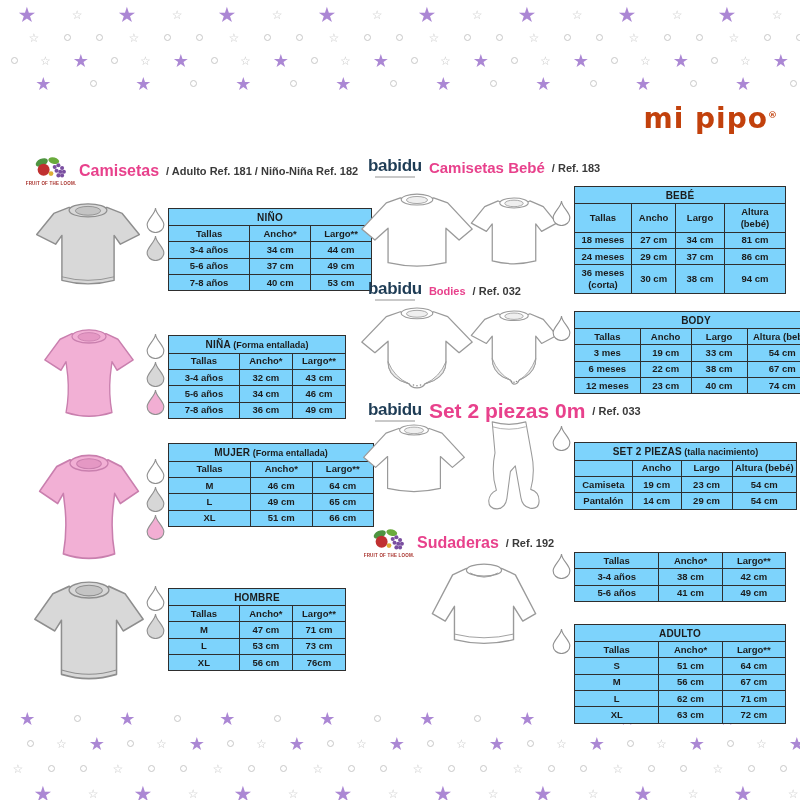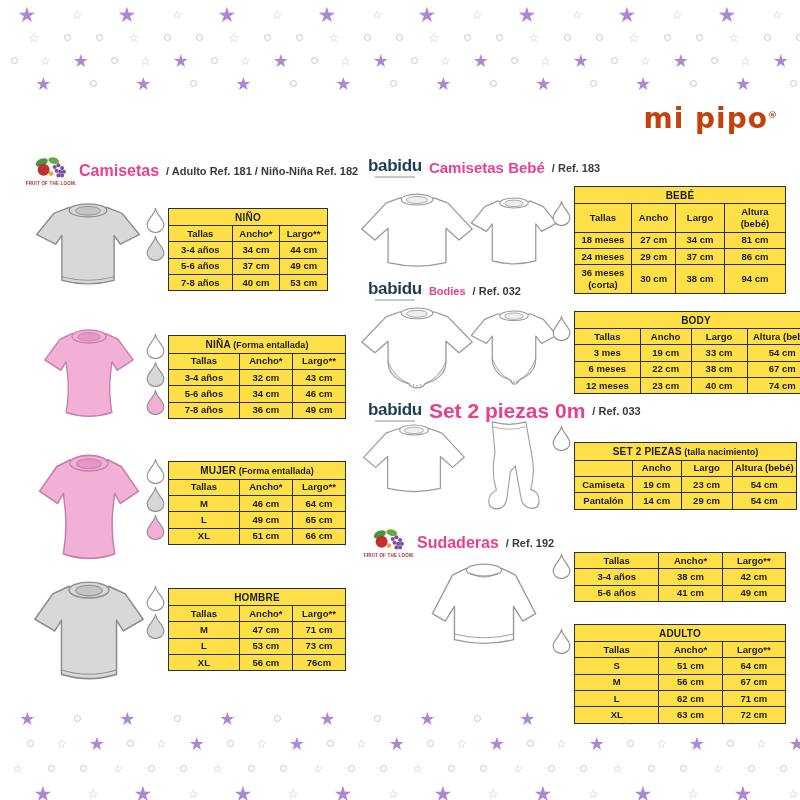--- a/index.html
+++ b/index.html
@@ -28,21 +28,21 @@
   .fotl{display:flex;flex-direction:column;align-items:center;width:42px;flex:none;}
   .fotl-text{font-size:4.5px;font-weight:bold;color:#a8322c;letter-spacing:.2px;margin-top:1px;}
   .h-title{color:#e8418c;font-weight:bold;font-size:16px;}
   .h-ref{color:#3a3a3a;font-weight:bold;font-size:11px;}
   .babidu-wrap{display:flex;flex-direction:column;flex:none;align-items:center;}
   .babidu{color:#1e3c55;font-weight:bold;font-size:17px;line-height:1;letter-spacing:-.3px;}
   .babidu-bar{height:2px;background:#c9c9c9;width:40px;margin-top:2px;}
 
   
   .tbl-wrap{background:#fff;}
-  table.sz{border-collapse:collapse;width:100%;background:#fde047;table-layout:fixed;}
+  table.sz{border-collapse:collapse;width:100%;background:#7dd3fc;table-layout:fixed;}
   table.sz th,table.sz td{border:1px solid #2e2e2e;font-size:9.5px;font-weight:bold;color:#1c1c1c;
         text-align:center;padding:1.5px 2px;line-height:1.3;}
   table.sz .t-title{font-size:10px;letter-spacing:.2px;}
   table.sz .t-note{font-weight:bold;font-size:9px;letter-spacing:0;}
   table.sz .t-first{white-space:pre-line;}
 
   
   .drops{display:flex;flex-direction:column;gap:2px;width:21px;}
   .drop{width:21px;height:26px;flex:none;}
 
@@ -265,21 +265,21 @@
     <ellipse cx="60" cy="10" rx="14" ry="5" fill="#c4c4c4" stroke="#8e8e8e" stroke-width="1"></ellipse>
   </svg>
   <div class="abs drops" style="left:145px;top:207px">
       <svg viewBox="0 0 22 28" class="drop">
         <path d="M11 1 C11 7 2 13.5 2 19 A9 8.5 0 0 0 20 19 C20 13.5 11 7 11 1 Z" fill="#ffffff" stroke="#909090" stroke-width="1.2"></path>
       </svg>
       <svg viewBox="0 0 22 28" class="drop">
         <path d="M11 1 C11 7 2 13.5 2 19 A9 8.5 0 0 0 20 19 C20 13.5 11 7 11 1 Z" fill="#d7d7d7" stroke="#909090" stroke-width="1.2"></path>
       </svg>
     </div>
-  <div class="abs tbl-wrap" style="left:168px;top:208px;width:160px">
+  <div class="abs tbl-wrap" style="left:168px;top:208px;width:204px">
       <table class="sz">
         <colgroup>
           <col style="width: 40%;">
           <col style="width: 30%;">
           <col style="width: 30%;">
         </colgroup>
         <tbody>
           <tr>
             <th colspan="3" class="t-title">NIÑO</th>
           </tr>
@@ -367,21 +367,21 @@
       <svg viewBox="0 0 22 28" class="drop">
         <path d="M11 1 C11 7 2 13.5 2 19 A9 8.5 0 0 0 20 19 C20 13.5 11 7 11 1 Z" fill="#ffffff" stroke="#909090" stroke-width="1.2"></path>
       </svg>
       <svg viewBox="0 0 22 28" class="drop">
         <path d="M11 1 C11 7 2 13.5 2 19 A9 8.5 0 0 0 20 19 C20 13.5 11 7 11 1 Z" fill="#d7d7d7" stroke="#909090" stroke-width="1.2"></path>
       </svg>
       <svg viewBox="0 0 22 28" class="drop">
         <path d="M11 1 C11 7 2 13.5 2 19 A9 8.5 0 0 0 20 19 C20 13.5 11 7 11 1 Z" fill="#f2aed3" stroke="#909090" stroke-width="1.2"></path>
       </svg>
     </div>
-  <div class="abs tbl-wrap" style="left:168px;top:461px;width:178px">
+  <div class="abs tbl-wrap" style="left:168px;top:443px;width:206px">
       <table class="sz">
         <colgroup>
           <col style="width: 40%;">
           <col style="width: 30%;">
           <col style="width: 30%;">
         </colgroup>
         <tbody>
           <tr>
             <th colspan="3" class="t-title">MUJER<span class="t-note"> (Forma entallada)</span></th>
           </tr>

